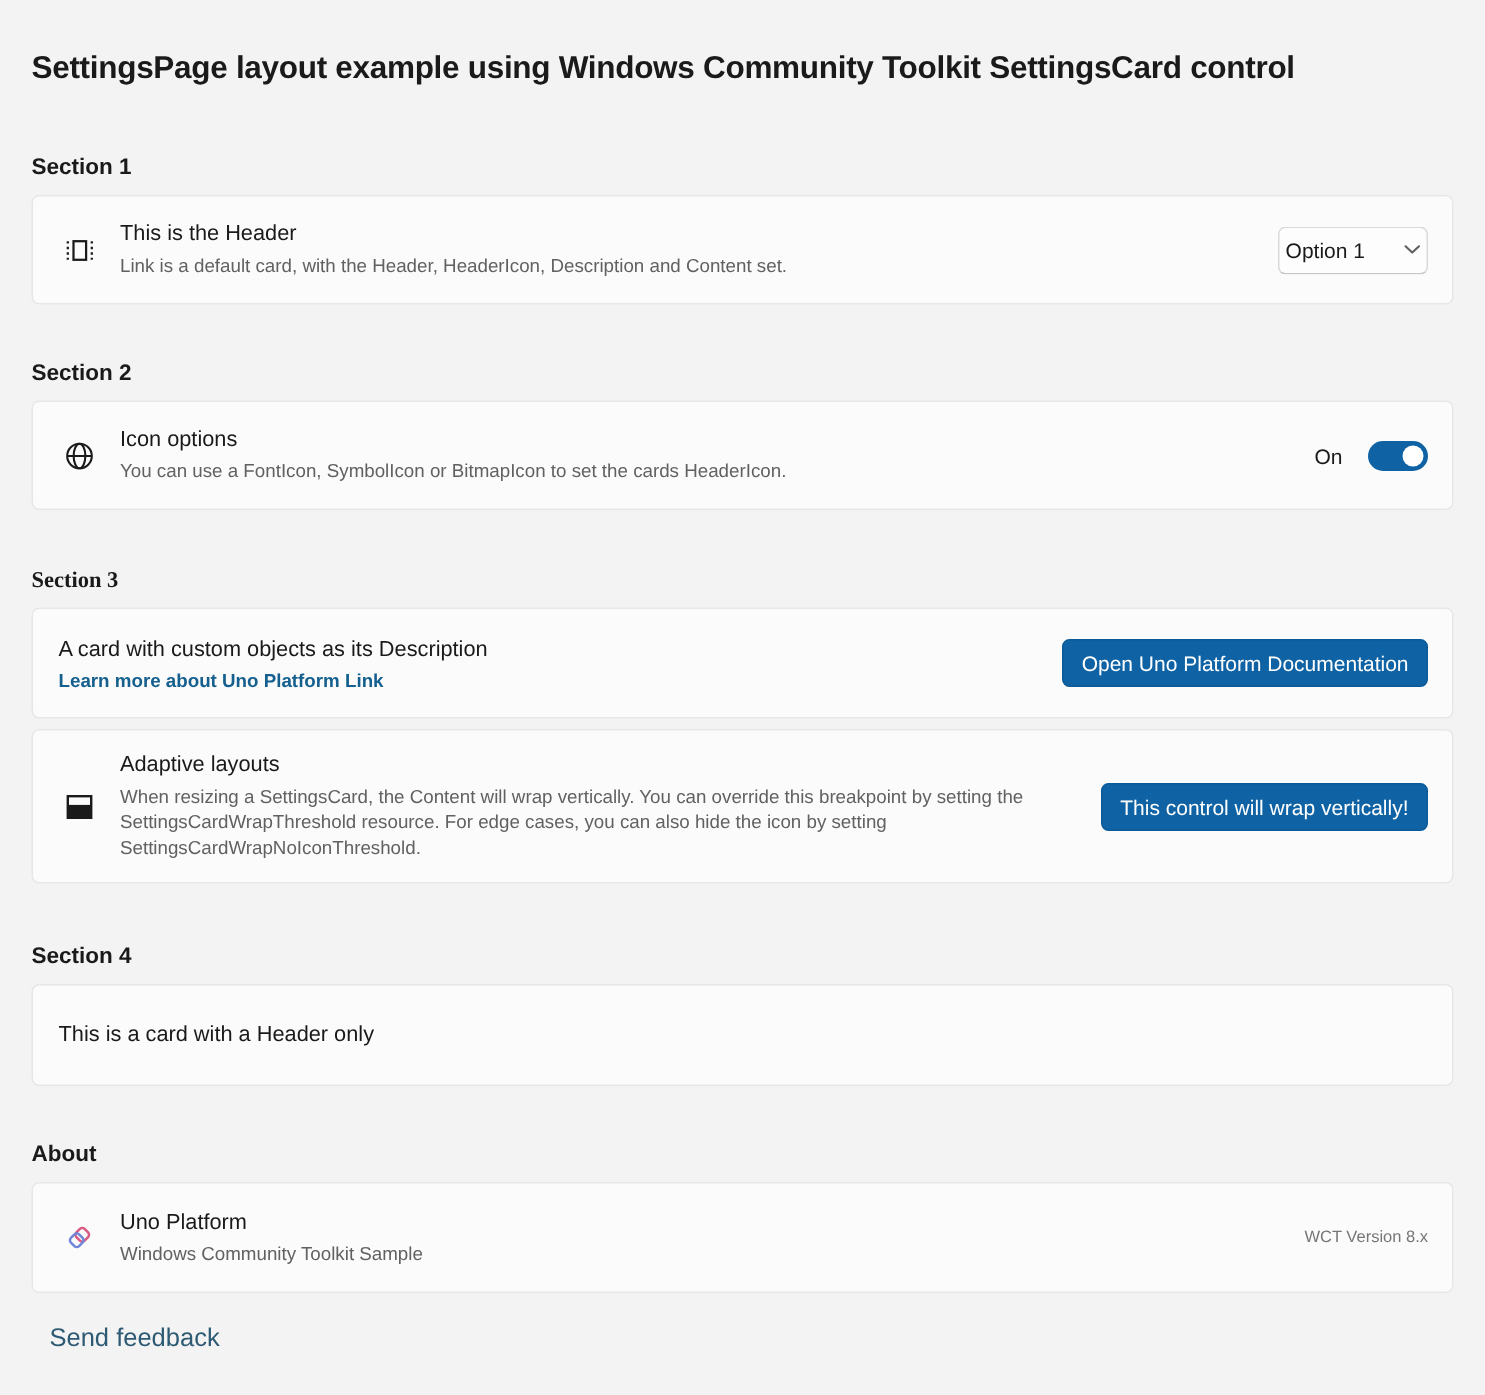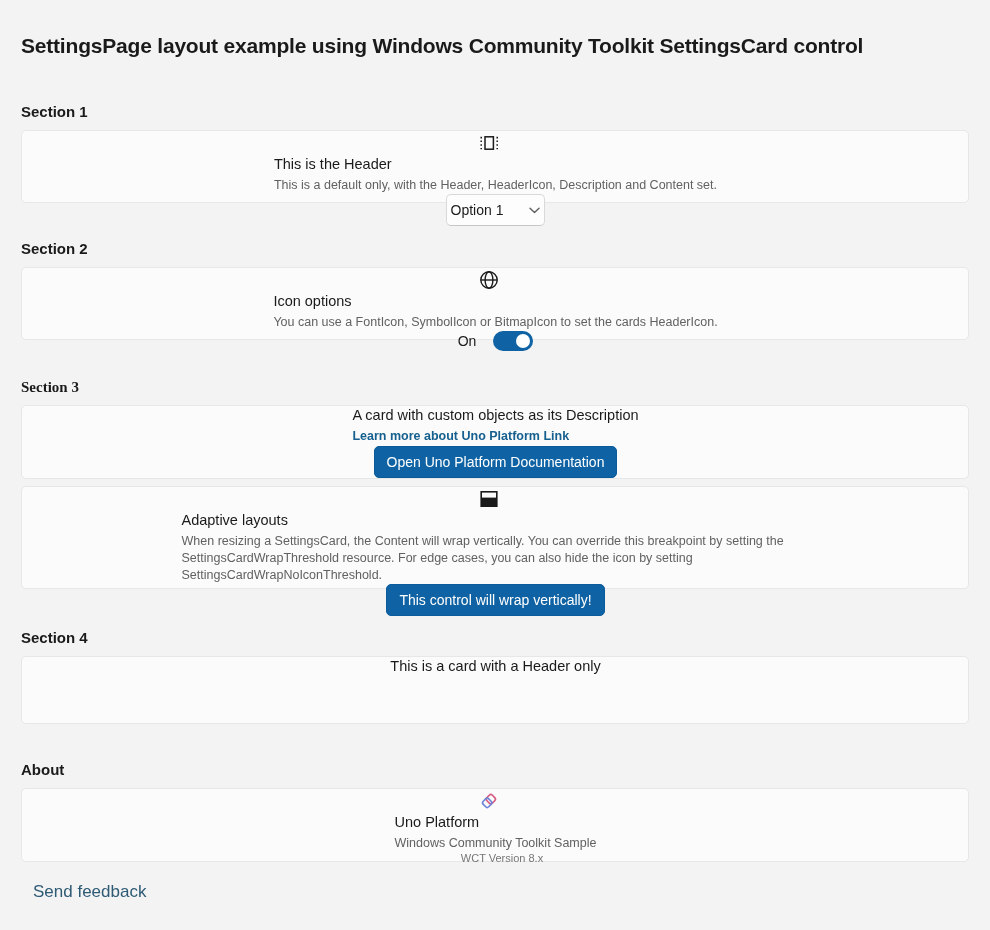--- a/index.html
+++ b/index.html
@@ -34,21 +34,20 @@
   .ml-41 { margin-top: 41px; }
 
   .card {
     margin-top: 10px;
     background: #fbfbfb;
     border: 1px solid #e7e7e7;
     border-radius: 5px;
     display: flex;
     align-items: center;
     padding: 0 16px 0 17px;
-    flex-direction: column;
   }
   .card + .card { margin-top: 7px; }
   .h73 { height: 73px; }
   .h74 { height: 74px; }
   .h103 { height: 103px; }
   .h68 { height: 68px; }
 
   .icon-box {
     width: 22px; height: 24px;
     margin-left: 3px; margin-right: 16px;
@@ -138,21 +137,21 @@
   <div class="card h73">
     <span class="icon-box">
       <svg width="22" height="22" viewBox="0 0 22 22">
         <rect x="7" y="4.8" width="8.4" height="12.4" fill="none" stroke="#1a1a1a" stroke-width="1.5"></rect>
         <line x1="3.2" y1="4.8" x2="3.2" y2="17.2" stroke="#1a1a1a" stroke-width="1.5" stroke-dasharray="1.6,2.1"></line>
         <line x1="19.2" y1="4.8" x2="19.2" y2="17.2" stroke="#1a1a1a" stroke-width="1.5" stroke-dasharray="1.6,2.1"></line>
       </svg>
     </span>
     <span class="card-text">
       <div class="card-header">This is the Header</div>
-      <div class="card-desc">This is a default only, with the Header, HeaderIcon, Description and Content set.</div>
+      <div class="card-desc">Link is a default card, with the Header, HeaderIcon, Description and Content set.</div>
     </span>
     <span class="dropdown">
       <span>Option 1</span>
       <span>
         <svg width="11" height="7" viewBox="0 0 11 7">
             <path d="M1 1.2 L5.5 5.4 L10 1.2" fill="none" stroke="#5f5f5f" stroke-width="1.4" stroke-linecap="round" stroke-linejoin="round"></path>
           </svg>
       </span>
     </span>
   </div>

